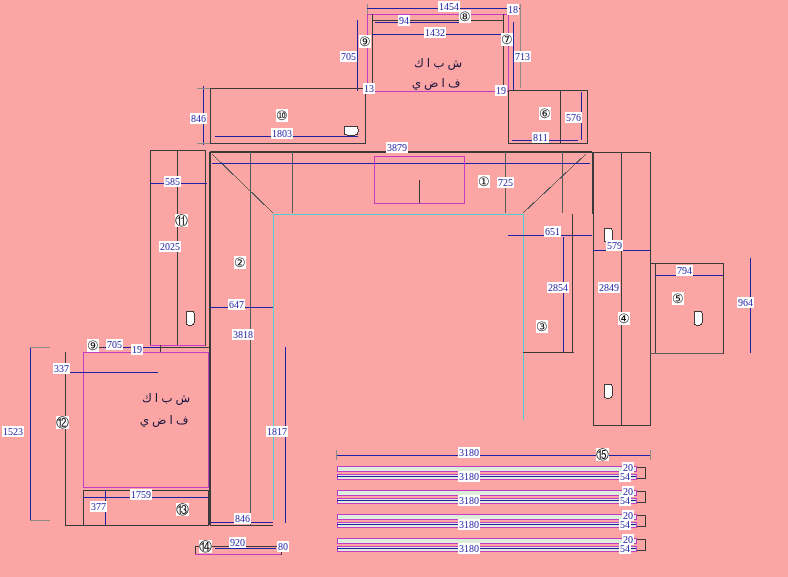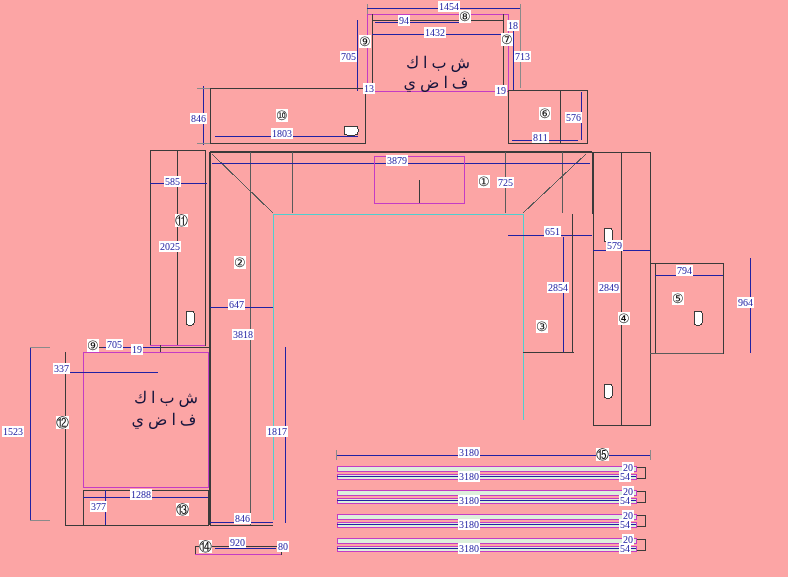--- a/index.html
+++ b/index.html
@@ -10,21 +10,21 @@
   #linework{position:absolute;left:0;top:0;}
   .dim{
     position:absolute;font-size:10px;line-height:11px;color:#2121a3;
     background:#ffffff;padding:0 1px;white-space:nowrap;
   }
   .balloon{
     position:absolute;font-size:13px;line-height:13px;color:#111;background:#fff;
     white-space:nowrap;
   }
   .ar{
-    position:absolute;font-size:16px;line-height:16px;color:#14143c;
+    position:absolute;font-size:12px;line-height:16px;color:#14143c;
     width:80px;text-align:center;letter-spacing:2px;white-space:nowrap;
   }
   svg line,svg rect,svg path,svg polyline{shape-rendering:crispEdges;}
 </style>
 </head>
 <body>
 
 <div id="canvas">
 
   <svg id="linework" width="788" height="577" viewBox="0 0 788 577">
@@ -162,21 +162,21 @@
 
       <rect x="337" y="538" width="299" height="5" fill="#ddefdc" stroke="#c43cc4"></rect>
       <rect x="337" y="546" width="299" height="5" fill="#ddefdc" stroke="#c43cc4"></rect>
       <line x1="337" y1="548" x2="636" y2="548" stroke="#2121a3"></line>
       <polyline points="637,539 645,539 645,550 637,550" stroke="#3a3a3a"></polyline>
     </g>
   </svg>
 
   <span class="dim" style="left:438px;top:1px">1454</span>
   <span class="dim" style="left:398px;top:15px">94</span>
-  <span class="dim" style="left:507px;top:20px">18</span>
+  <span class="dim" style="left:507px;top:4px">18</span>
   <span class="dim" style="left:424px;top:27px">1432</span>
   <span class="balloon" style="left:459px;top:10px">⑧</span>
   <span class="balloon" style="left:359px;top:35px">⑨</span>
   <span class="balloon" style="left:501px;top:33px">⑦</span>
   <span class="dim" style="left:340px;top:51px">705</span>
   <span class="dim" style="left:514px;top:51px">713</span>
   <span class="dim" style="left:363px;top:83px">13</span>
   <span class="dim" style="left:495px;top:85px">19</span>
   <span class="ar" style="left:398px;top:55px">ش ب ا ك</span>
   <span class="ar" style="left:396px;top:75px">ف ا ض ي</span>
@@ -186,21 +186,21 @@
   <span class="dim" style="left:271px;top:128px">1803</span>
 
   <span class="balloon" style="left:539px;top:107px">⑥</span>
   <span class="dim" style="left:565px;top:112px">576</span>
   <span class="dim" style="left:532px;top:132px">811</span>
 
   <span class="dim" style="left:164px;top:176px">585</span>
   <span class="balloon" style="left:175px;top:214px">⑪</span>
   <span class="dim" style="left:159px;top:241px">2025</span>
 
-  <span class="dim" style="left:386px;top:155px">3879</span>
+  <span class="dim" style="left:386px;top:142px">3879</span>
   <span class="balloon" style="left:478px;top:175px">①</span>
   <span class="dim" style="left:497px;top:177px">725</span>
   <span class="balloon" style="left:234px;top:256px">②</span>
   <span class="dim" style="left:228px;top:299px">647</span>
   <span class="dim" style="left:232px;top:329px">3818</span>
   <span class="dim" style="left:266px;top:426px">1817</span>
   <span class="dim" style="left:234px;top:513px">846</span>
   <span class="dim" style="left:544px;top:226px">651</span>
   <span class="dim" style="left:547px;top:282px">2854</span>
   <span class="balloon" style="left:536px;top:320px">③</span>
@@ -214,21 +214,21 @@
 
   <span class="balloon" style="left:87px;top:339px">⑨</span>
   <span class="dim" style="left:106px;top:339px">705</span>
   <span class="dim" style="left:131px;top:344px">19</span>
   <span class="dim" style="left:53px;top:363px">337</span>
   <span class="balloon" style="left:56px;top:416px">⑫</span>
   <span class="dim" style="left:2px;top:426px">1523</span>
   <span class="ar" style="left:126px;top:390px">ش ب ا ك</span>
   <span class="ar" style="left:124px;top:412px">ف ا ض ي</span>
 
-  <span class="dim" style="left:130px;top:489px">1288</span>
+  <span class="dim" style="left:130px;top:489px">1759</span>
   <span class="dim" style="left:90px;top:501px">377</span>
   <span class="balloon" style="left:176px;top:503px">⑬</span>
 
   <span class="balloon" style="left:199px;top:540px">⑭</span>
   <span class="dim" style="left:229px;top:537px">920</span>
   <span class="dim" style="left:277px;top:541px">80</span>
 
   <span class="dim" style="left:458px;top:447px">3180</span>
   <span class="balloon" style="left:596px;top:448px">⑮</span>
 

